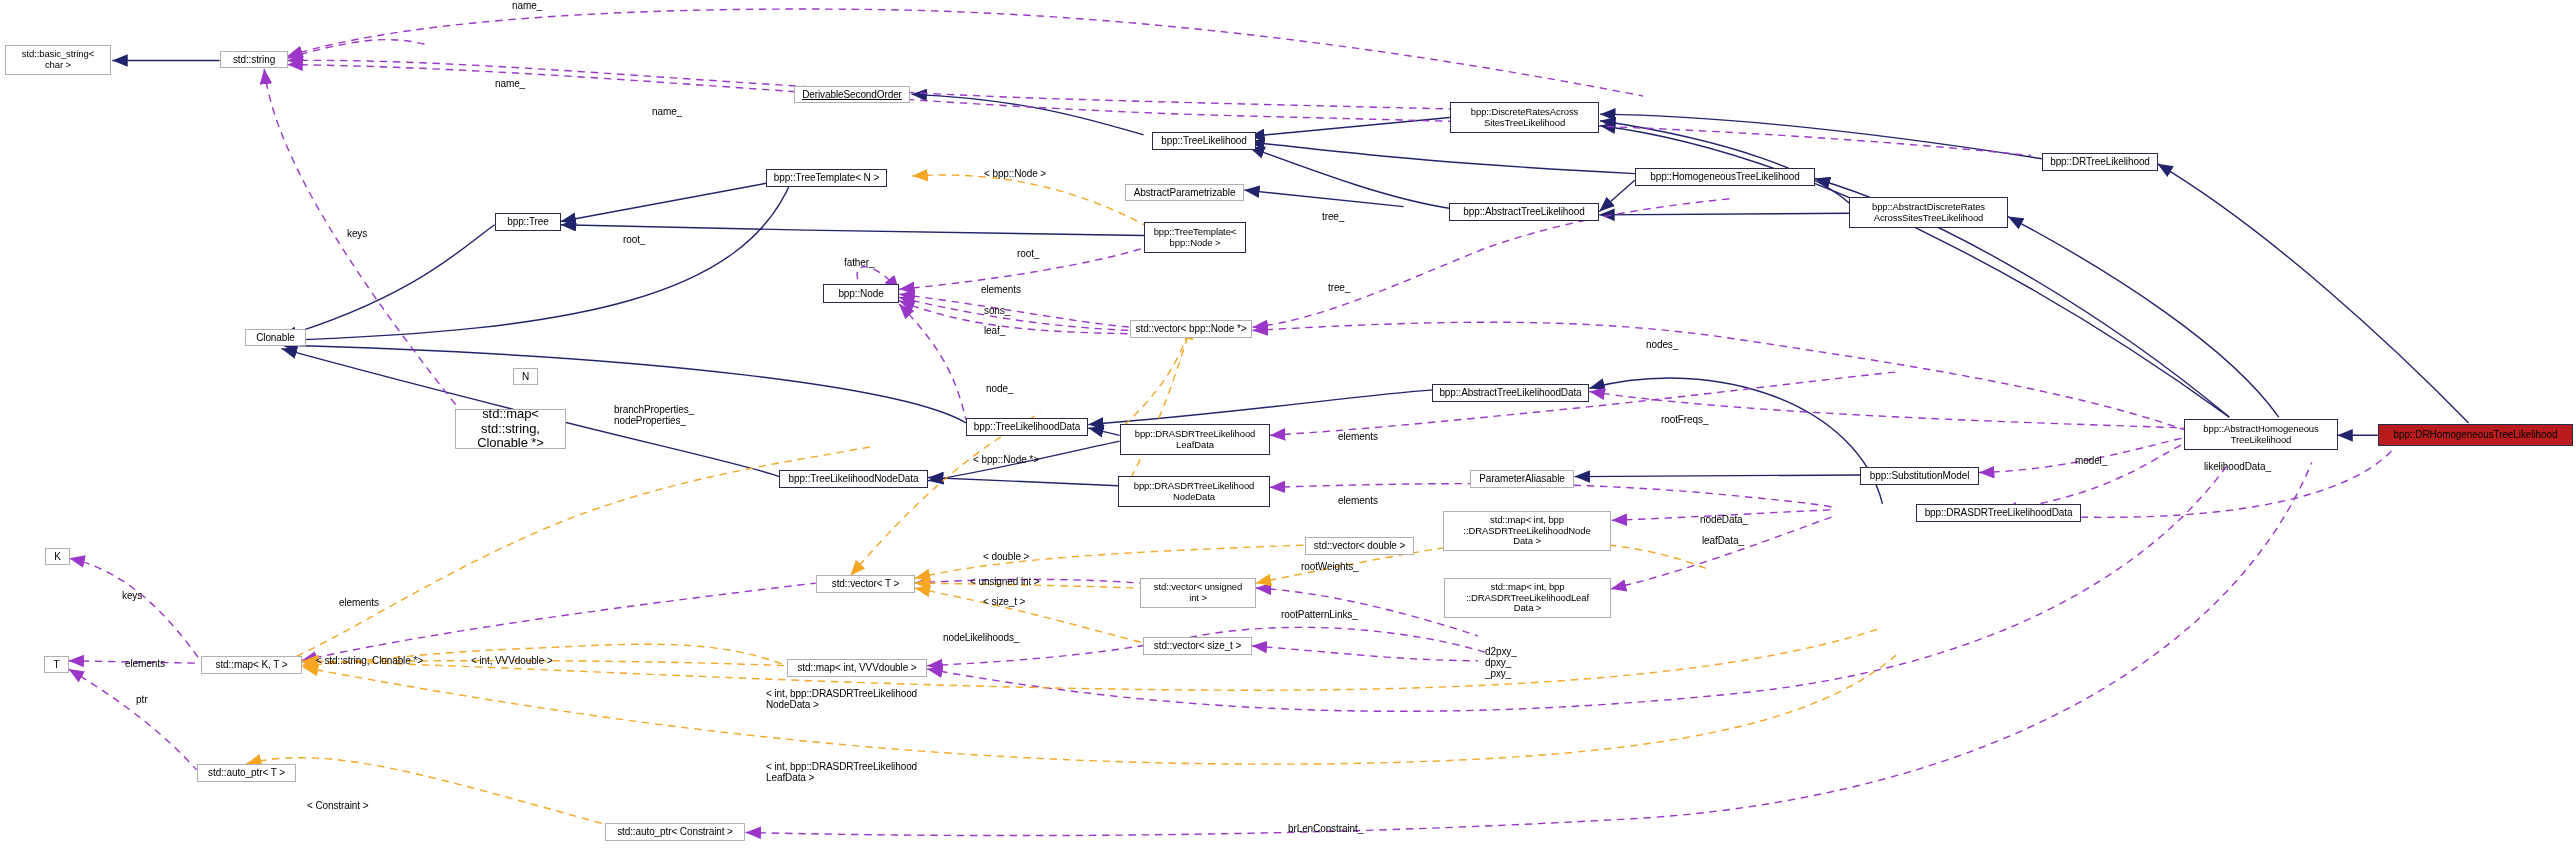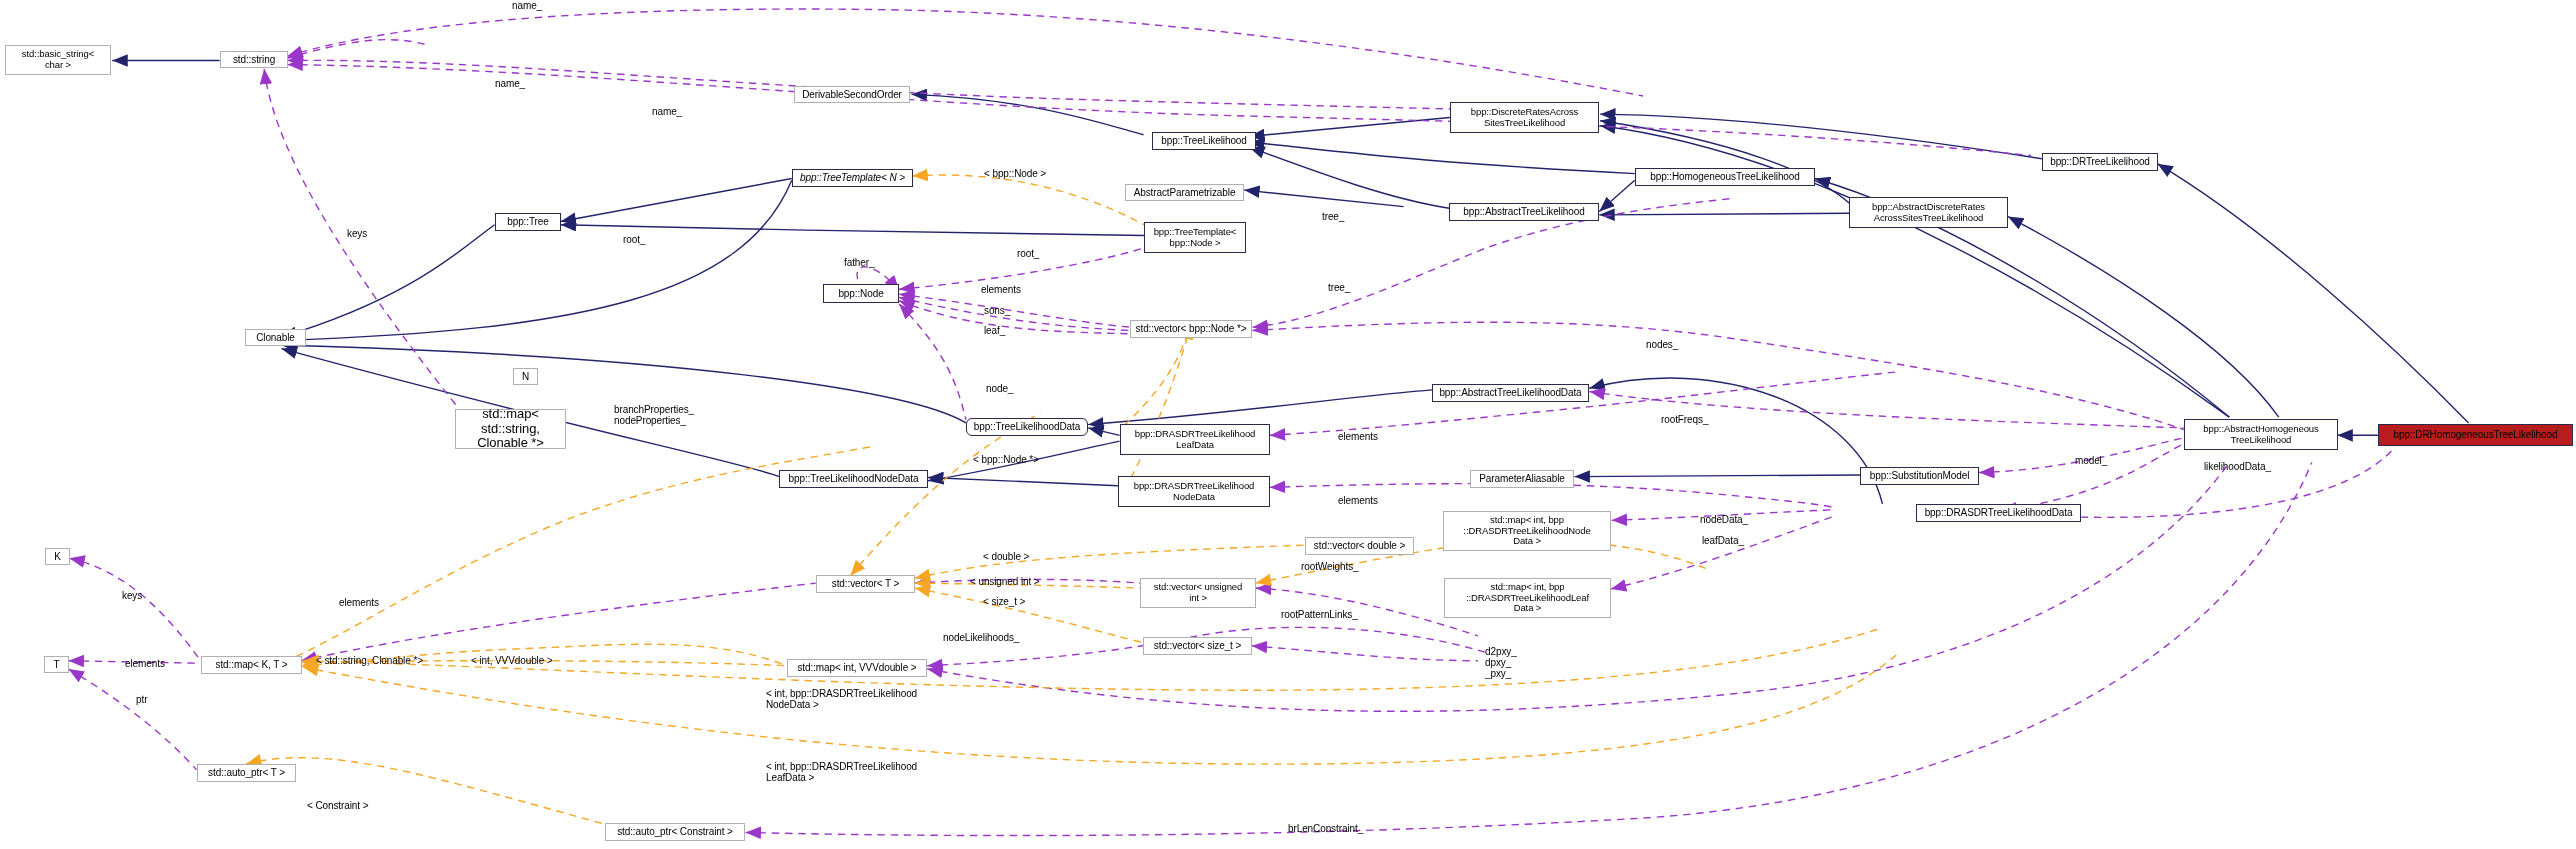--- a/index.html
+++ b/index.html
@@ -160,29 +160,29 @@
 
   <div id="node-layer">
       <div class="node weak" style="left: 5px; top: 45px; width: 106px; height: 30px; font-size: 9.5px;">std::basic_string&lt;
 char &gt;</div>
       <div class="node weak" style="left: 220px; top: 51px; width: 68px; height: 17.3px; font-size: 10px;">std::string</div>
       <div class="node weak" style="left: 220px; top: 329px; width: 61px; height: 17.3px; font-size: 10px; margin-left: 25px;">Clonable</div>
       <div class="node weak" style="left: 513px; top: 368px; width: 25px; height: 17.3px; font-size: 10px;">N</div>
       <div class="node weak" style="left: 455px; top: 409px; width: 111px; height: 40px; font-size: 13px;">std::map&lt; std::string,
 Clonable *&gt;</div>
       <div class="node strong" style="left: 495px; top: 213px; width: 66px; height: 18px; font-size: 10px;">bpp::Tree</div>
-      <div class="node strong" style="left: 792px; top: 169px; width: 121px; height: 18px; font-size: 10px; font-style: italic;">bpp::TreeTemplate&lt; N &gt;</div>
+      <div class="node strong" style="left: 766px; top: 169px; width: 121px; height: 18px; font-size: 10px;">bpp::TreeTemplate&lt; N &gt;</div>
       <div class="node strong" style="left: 823px; top: 284px; width: 76px; height: 19px; font-size: 10px;">bpp::Node</div>
-      <div class="node weak" style="left: 794px; top: 86px; width: 116px; height: 17.3px; font-size: 10px;">DerivableSecondOrder</div>
+      <div class="node weak" style="left: 794px; top: 86px; width: 116px; height: 17.3px; font-size: 10px; text-decoration: underline;">DerivableSecondOrder</div>
       <div class="node weak" style="left: 1125px; top: 184px; width: 119px; height: 17.3px; font-size: 10px;">AbstractParametrizable</div>
       <div class="node strong" style="left: 1144px; top: 222px; width: 102px; height: 31px; font-size: 9.5px;">bpp::TreeTemplate&lt;
 bpp::Node &gt;</div>
       <div class="node strong" style="left: 1144px; top: 132px; width: 104px; height: 18px; font-size: 10px; margin-left: 8px;">bpp::TreeLikelihood</div>
       <div class="node weak" style="left: 1130px; top: 320px; width: 122px; height: 18px; font-size: 10px;">std::vector&lt; bpp::Node *&gt;</div>
-      <div class="node strong" style="left: 966px; top: 418px; width: 122px; height: 18px; font-size: 10px; border-radius: 6px;">bpp::TreeLikelihoodData</div>
+      <div class="node strong" style="left: 966px; top: 418px; width: 122px; height: 18px; font-size: 10px;">bpp::TreeLikelihoodData</div>
       <div class="node strong" style="left: 779px; top: 470px; width: 149px; height: 18px; font-size: 10px;">bpp::TreeLikelihoodNodeData</div>
       <div class="node strong" style="left: 1120px; top: 424px; width: 150px; height: 31px; font-size: 9.5px;">bpp::DRASDRTreeLikelihood
 LeafData</div>
       <div class="node strong" style="left: 1118px; top: 476px; width: 152px; height: 31px; font-size: 9.5px;">bpp::DRASDRTreeLikelihood
 NodeData</div>
       <div class="node strong" style="left: 1432px; top: 384px; width: 157px; height: 18px; font-size: 10px;">bpp::AbstractTreeLikelihoodData</div>
       <div class="node weak" style="left: 1470px; top: 470px; width: 104px; height: 18px; font-size: 10px;">ParameterAliasable</div>
       <div class="node strong" style="left: 1860px; top: 467px; width: 119px; height: 18px; font-size: 10px;">bpp::SubstitutionModel</div>
       <div class="node strong" style="left: 1916px; top: 504px; width: 165px; height: 18px; font-size: 10px;">bpp::DRASDRTreeLikelihoodData</div>
       <div class="node weak" style="left: 1443px; top: 511px; width: 168px; height: 40px; font-size: 9.5px;">std::map&lt; int, bpp

